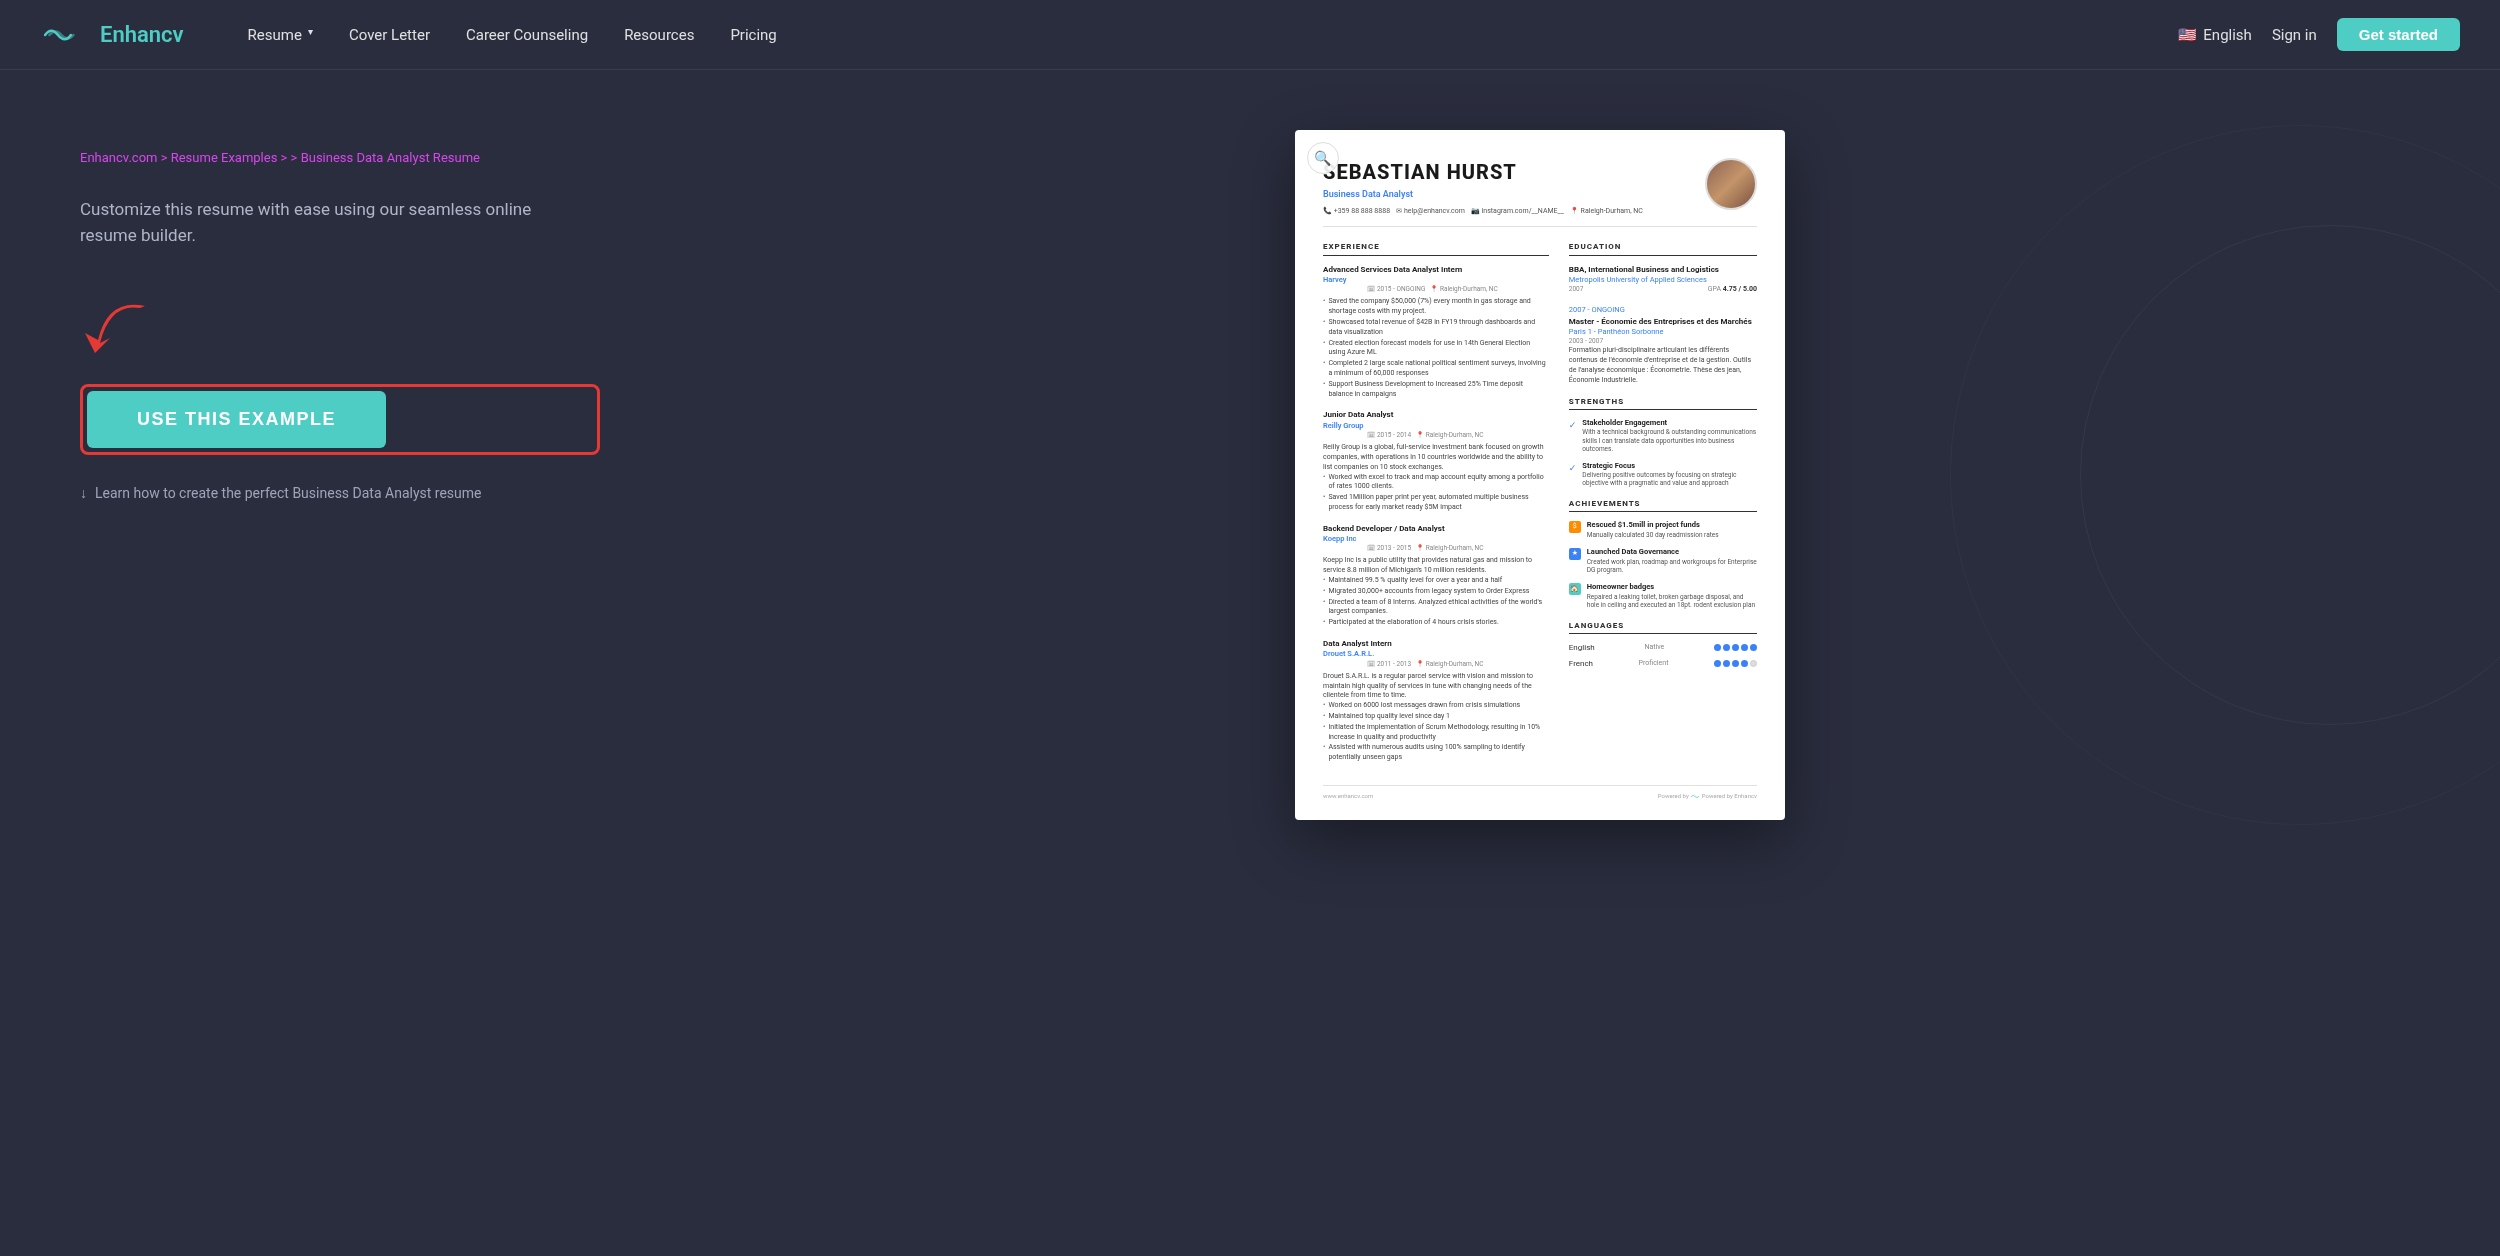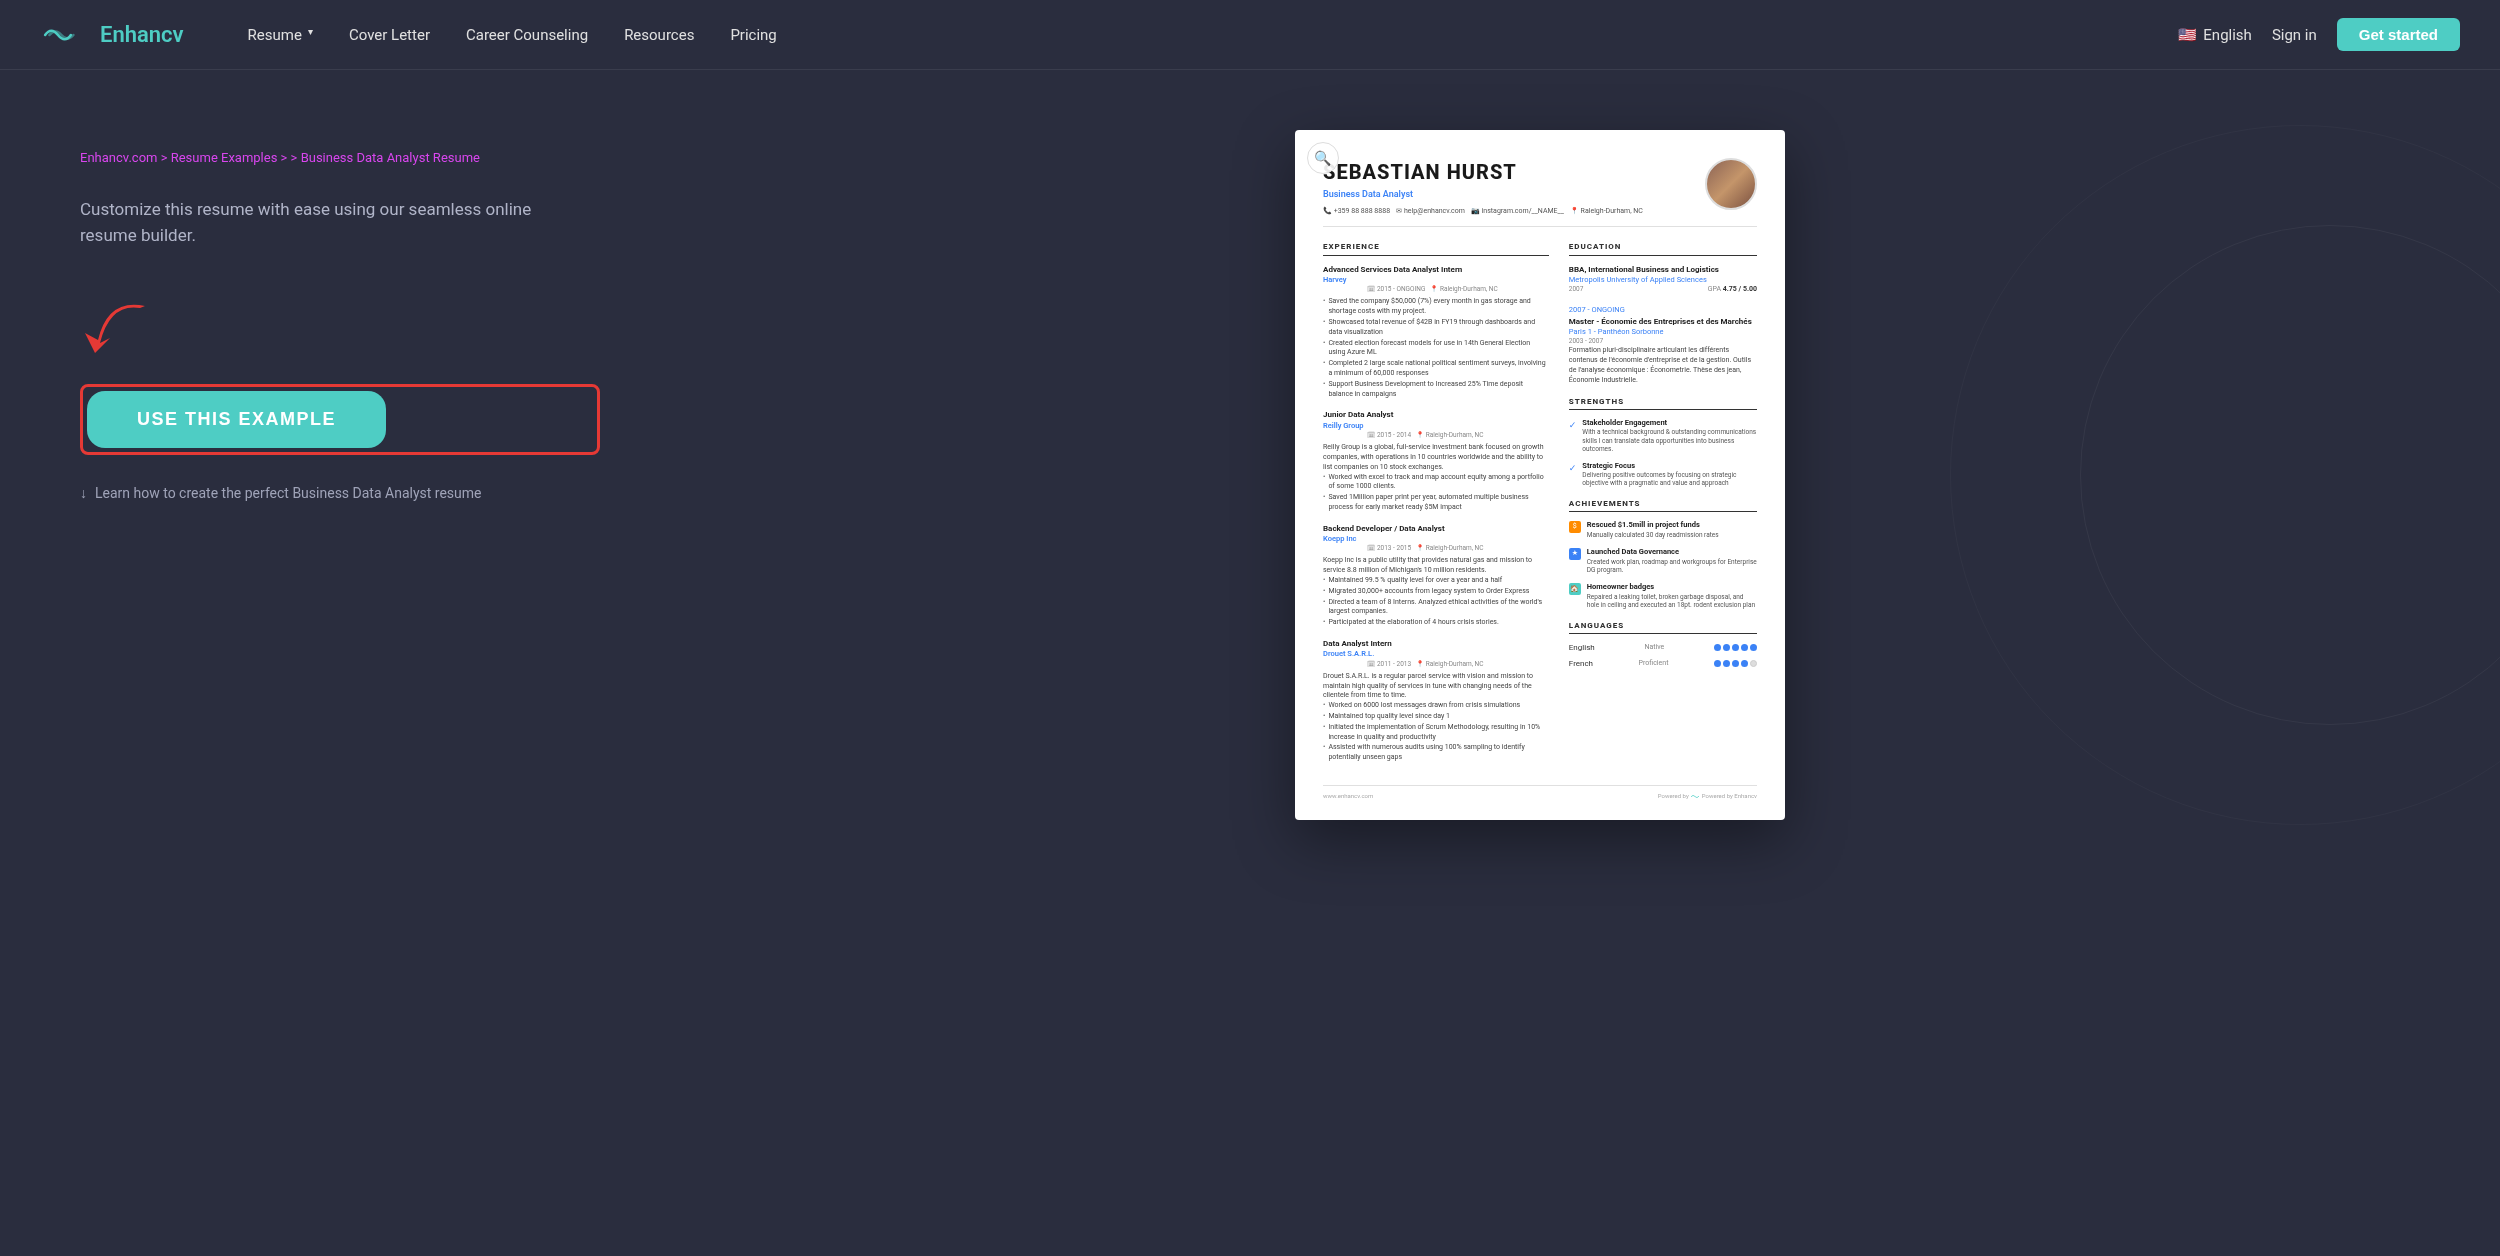--- a/index.html
+++ b/index.html
@@ -140,21 +140,21 @@
       border: 3px solid #e53935;
       border-radius: 8px;
       padding: 4px;
       display: inline-block;
     }
     .use-example-btn {
       background-color: #4ecdc4;
       color: #fff;
       border: none;
       padding: 18px 50px;
-      border-radius: 18px;
+      border-radius: 6px;
       font-size: 18px;
       font-weight: 700;
       letter-spacing: 1.5px;
       cursor: pointer;
       text-transform: uppercase;
       display: block;
     }
 
     .learn-more {
       color: #9fa3b8;
@@ -552,21 +552,21 @@
 
             <div class="job-entry">
               <div class="job-title">Junior Data Analyst</div>
               <div class="job-company">Reilly Group</div>
               <div class="job-meta">
                 🗓 <span>2015 - 2014</span> &nbsp; 📍 <span>Raleigh-Durham, NC</span>
               </div>
               <div class="job-desc">
                 <span>Reilly Group is a global, full-service investment bank focused on growth companies, with operations in 10 countries worldwide and the ability to list companies on 10 stock exchanges.</span>
                 <div class="bullet-item">
-                    <span>Worked with excel to track and map account equity among a portfolio of some 1000 clients.</span>
+                    <span>Worked with excel to track and map account equity among a portfolio of rates 1000 clients.</span>
                   </div>
                 <div class="bullet-item">
                     <span>Saved 1Million paper print per year, automated multiple business process for early market ready $5M impact</span>
                   </div>
               </div>
             </div>
 
             <div class="job-entry">
               <div class="job-title">Backend Developer / Data Analyst</div>
               <div class="job-company">Koepp Inc</div>

